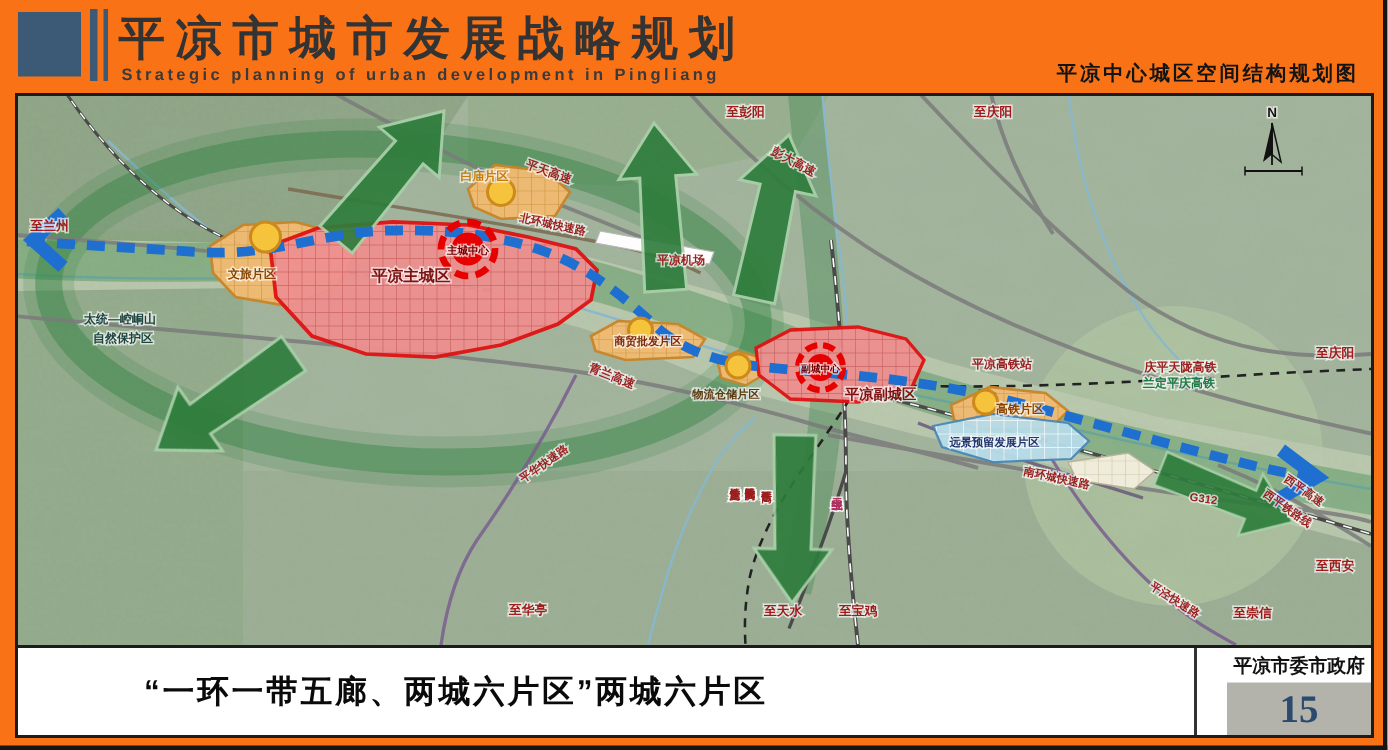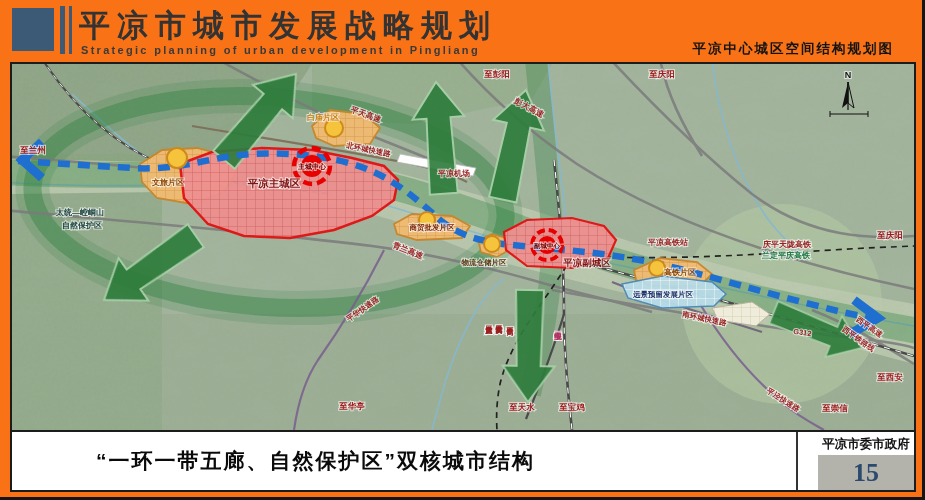--- a/index.html
+++ b/index.html
@@ -6,21 +6,21 @@
   .page{position:relative;width:925px;height:500px;background:#f97316;box-sizing:border-box;
         border-right:3px solid #151515;border-bottom:3px solid #151515;overflow:hidden;}
   
   .logo-square{position:absolute;left:12px;top:8px;width:42px;height:43px;background:#3c5a75;}
   .logo-bar1{position:absolute;left:60px;top:6px;width:5px;height:48px;background:#3c5a75;}
   .logo-bar2{position:absolute;left:69px;top:6px;width:3px;height:48px;background:#3c5a75;}
   .main-title{position:absolute;left:79px;top:5px;margin:0;font-size:31px;font-weight:bold;
               letter-spacing:7px;color:#333;white-space:nowrap;}
   .subtitle{position:absolute;left:81px;top:44px;font-size:11px;font-weight:bold;letter-spacing:2.3px;
             color:#3a3a3a;white-space:nowrap;}
-  .sheet-title{position:absolute;right:28px;top:40px;font-size:13.5px;font-weight:bold;
+  .sheet-title{position:absolute;right:16px;top:40px;font-size:13.5px;font-weight:bold;
                letter-spacing:2px;color:#141414;white-space:nowrap;}
   
   .frame{position:absolute;left:10px;top:62px;width:906px;height:430px;border:2px solid #1c1c1c;
          box-sizing:border-box;background:#fff;}
   svg.map{display:block;width:902px;height:366px;}
   .caption-bar{position:absolute;left:0;bottom:0;width:100%;height:60px;border-top:2px solid #1c1c1c;
                background:#fff;box-sizing:border-box;}
   .caption{position:absolute;left:84px;top:50%;transform:translateY(-50%);font-size:21px;
            font-weight:bold;letter-spacing:2px;color:#0a0a0a;white-space:nowrap;}
   .gov-box{position:absolute;right:0;top:0;height:100%;width:118px;border-left:2px solid #333;
@@ -241,20 +241,20 @@
           <text x="560" y="346" font-size="8.5" fill="#a01c1c" text-anchor="middle" paint-order="stroke" stroke="rgba(255,255,255,0.65)" stroke-width="2">至宝鸡</text>
           <text x="546" y="262" font-size="7.5" fill="#b03060" text-anchor="start" paint-order="stroke" stroke="rgba(255,255,255,0.65)" stroke-width="2" style="writing-mode:vertical-rl;">宝中二线</text>
           <text x="477" y="256" font-size="7" fill="#9a1f1f" text-anchor="start" paint-order="stroke" stroke="rgba(255,255,255,0.65)" stroke-width="2" style="writing-mode:vertical-rl;">兰定平庆高铁</text>
           <text x="487" y="256" font-size="7" fill="#9a1f1f" text-anchor="start" paint-order="stroke" stroke="rgba(255,255,255,0.65)" stroke-width="2" style="writing-mode:vertical-rl;">庆平天陇高铁</text>
           <text x="498" y="258" font-size="7" fill="#9a1f1f" text-anchor="start" paint-order="stroke" stroke="rgba(255,255,255,0.65)" stroke-width="2" style="writing-mode:vertical-rl;">西平高铁</text>
           <text x="836" y="14" font-size="9" fill="#111111" text-anchor="middle" paint-order="stroke" stroke="rgba(255,255,255,0.65)" stroke-width="2">N</text>
         </g>
     </svg>
 
     <div class="caption-bar">
-      <div class="caption">“一环一带五廊、自然保护区”双核城市结构</div>
+      <div class="caption">“一环一带五廊、两城六片区”两城六片区</div>
       <div class="gov-box">
         <div class="gov-name">平凉市委市政府</div>
         <div class="gov-page">15</div>
       </div>
     </div>
   </div>
 </div>
 
 </body></html>

